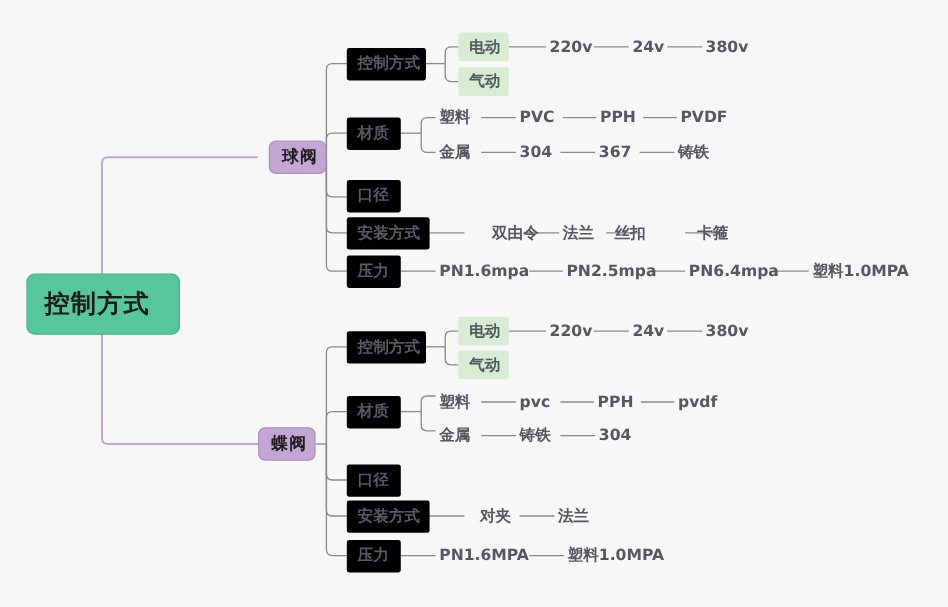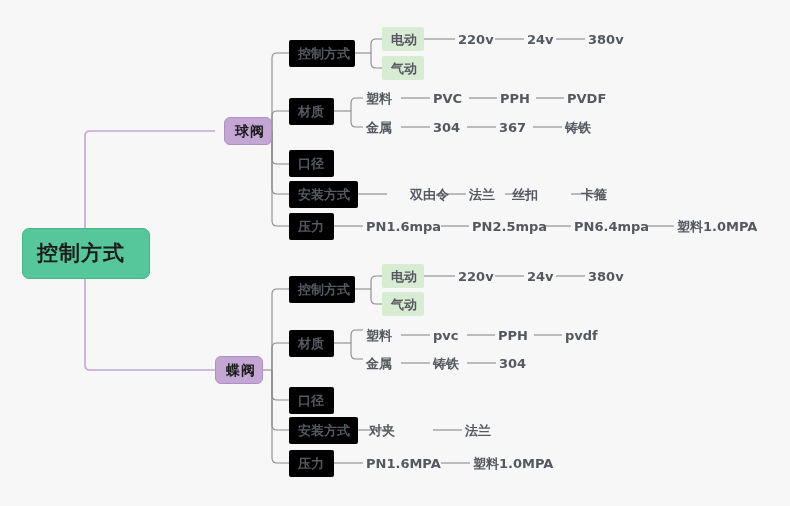--- a/index.html
+++ b/index.html
@@ -300,21 +300,21 @@
     <span>304</span>
   </div>
 
   <div class="node node-cat" style="left:289px; top:387px; width:45px; height:27px;">
     <span>口径</span>
   </div>
 
   <div class="node node-cat" style="left:289px; top:417px; width:69px; height:27px;">
     <span>安装方式</span>
   </div>
-  <div class="node node-plain" style="left:366px; top:419px; width:38px; height:22px;">
+  <div class="node node-plain" style="left:397px; top:419px; width:38px; height:22px;">
     <span>对夹</span>
   </div>
   <div class="node node-plain" style="left:462px; top:419px; width:39px; height:22px;">
     <span>法兰</span>
   </div>
 
   <div class="node node-cat" style="left:289px; top:450px; width:45px; height:27px;">
     <span>压力</span>
   </div>
   <div class="node node-plain latin" style="left:363px; top:452px; width:78px; height:22px;">

